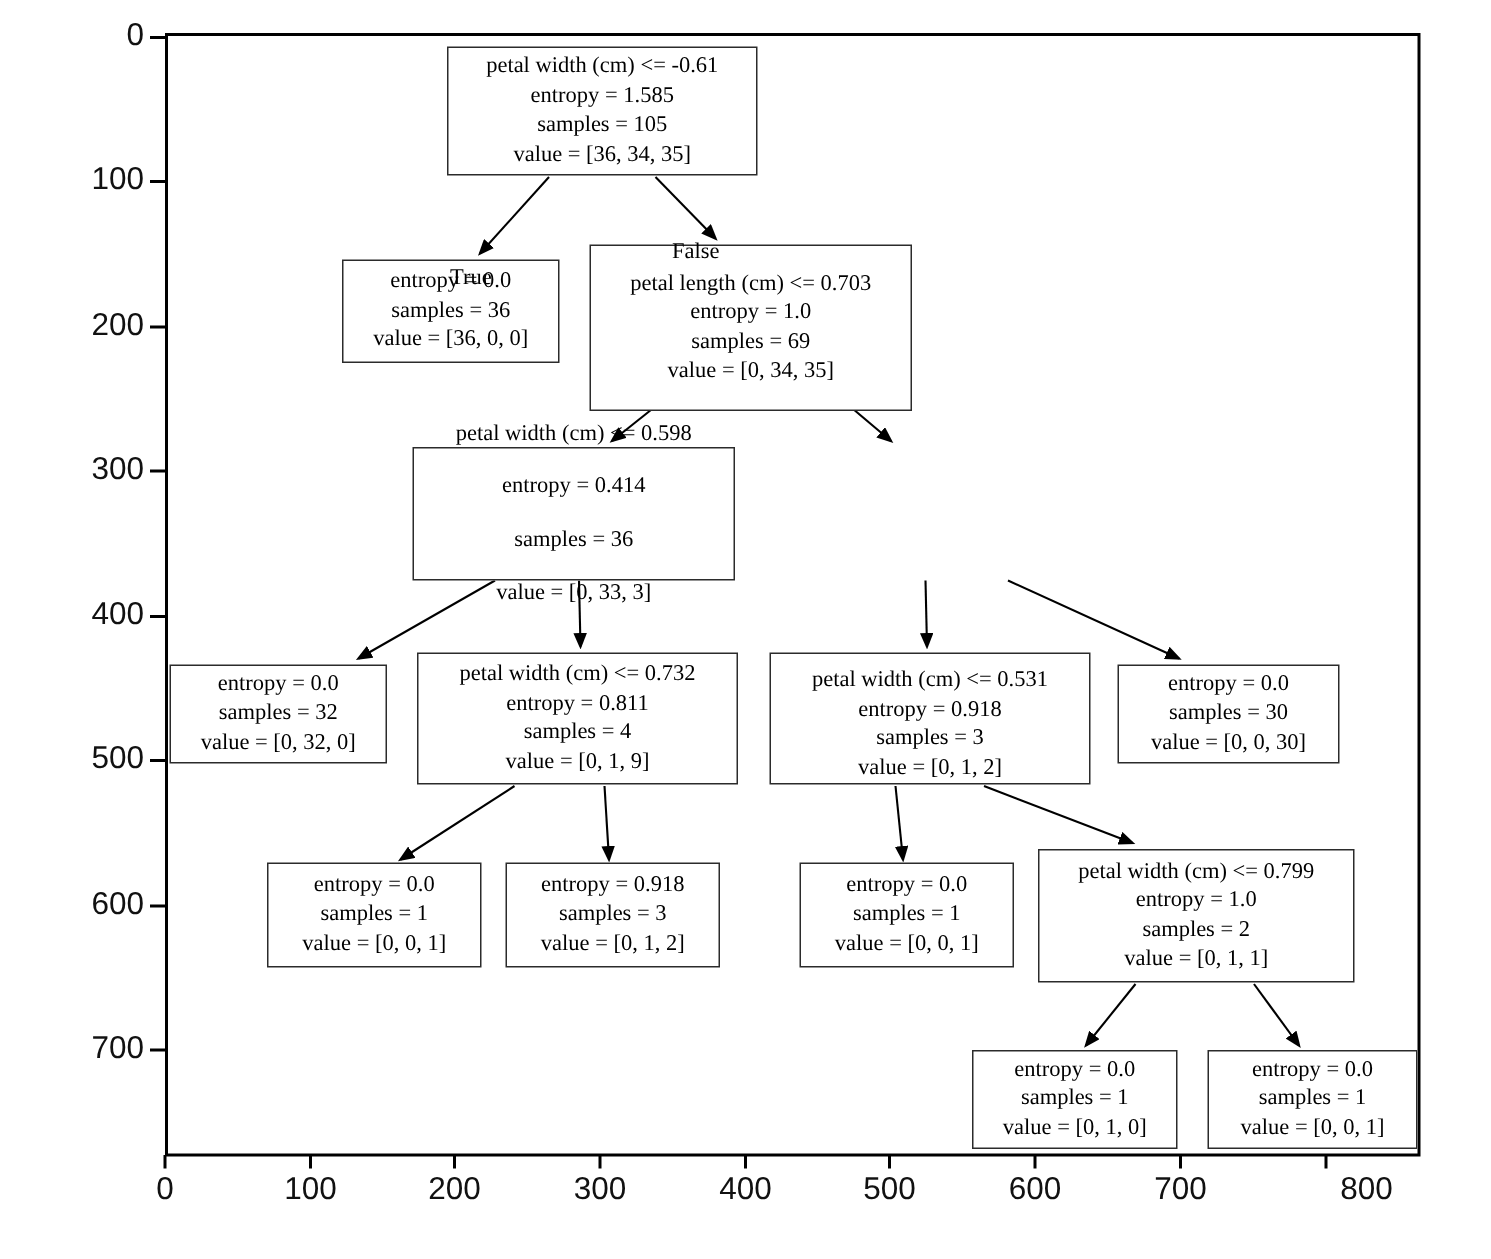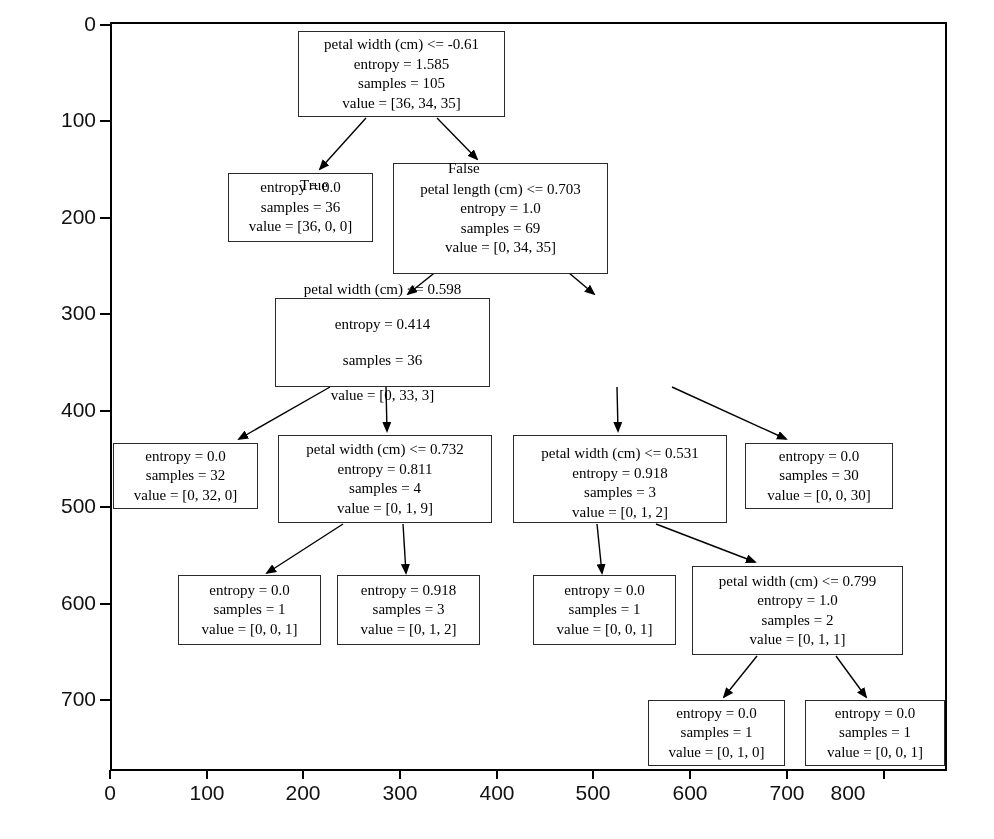--- a/index.html
+++ b/index.html
@@ -168,21 +168,21 @@
     <div class="xtick" style="left:786px;"></div>
     <div class="xtick" style="left:883px;"></div>
     <div class="xtick-label" style="left:78px;">0</div>
     <div class="xtick-label" style="left:175px;">100</div>
     <div class="xtick-label" style="left:271px;">200</div>
     <div class="xtick-label" style="left:368px;">300</div>
     <div class="xtick-label" style="left:465px;">400</div>
     <div class="xtick-label" style="left:561px;">500</div>
     <div class="xtick-label" style="left:658px;">600</div>
     <div class="xtick-label" style="left:755px;">700</div>
-    <div class="xtick-label" style="left:816px;">800</div>
+    <div class="xtick-label" style="left:879px;">800</div>
   </div>
 
   <div>
     <div class="ytick" style="top:24px;"></div>
     <div class="ytick" style="top:120px;"></div>
     <div class="ytick" style="top:217px;"></div>
     <div class="ytick" style="top:313px;"></div>
     <div class="ytick" style="top:410px;"></div>
     <div class="ytick" style="top:506px;"></div>
     <div class="ytick" style="top:603px;"></div>

